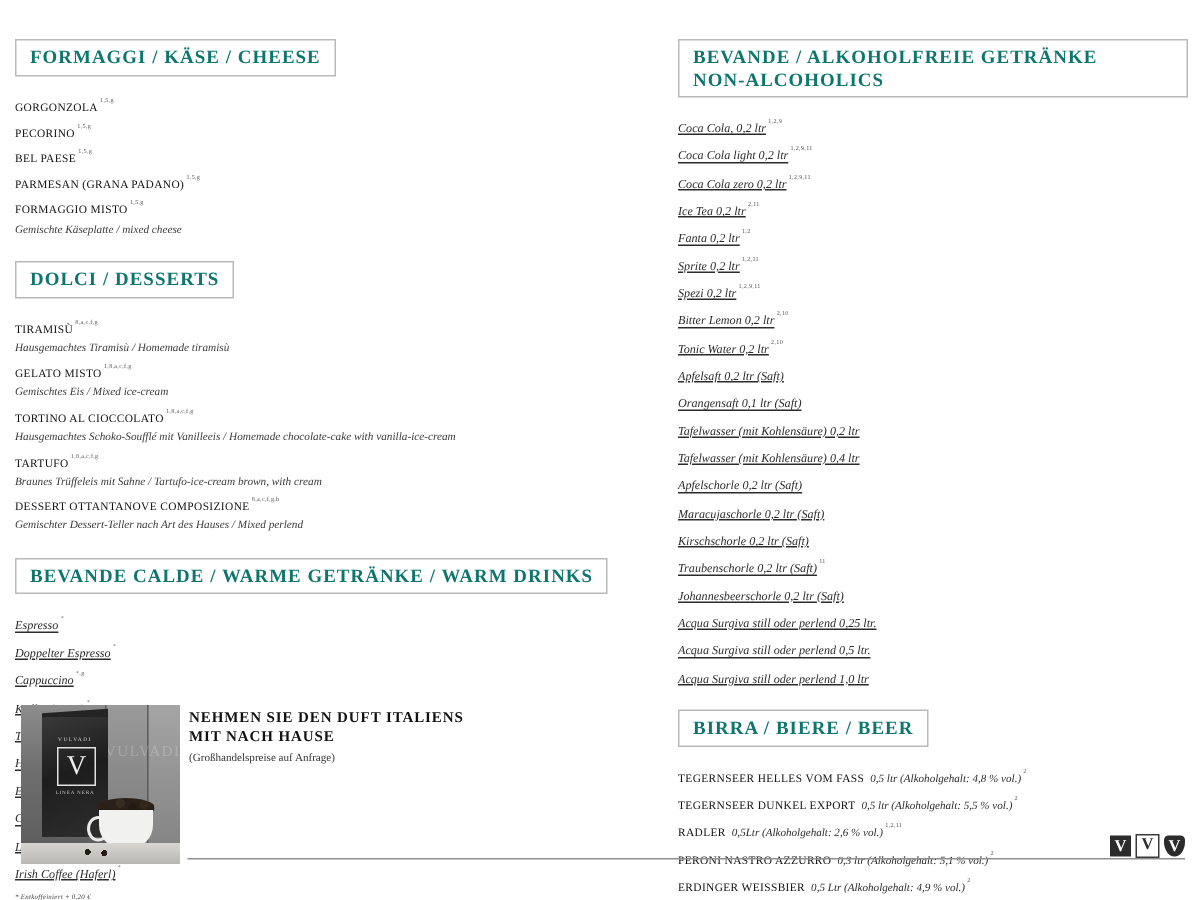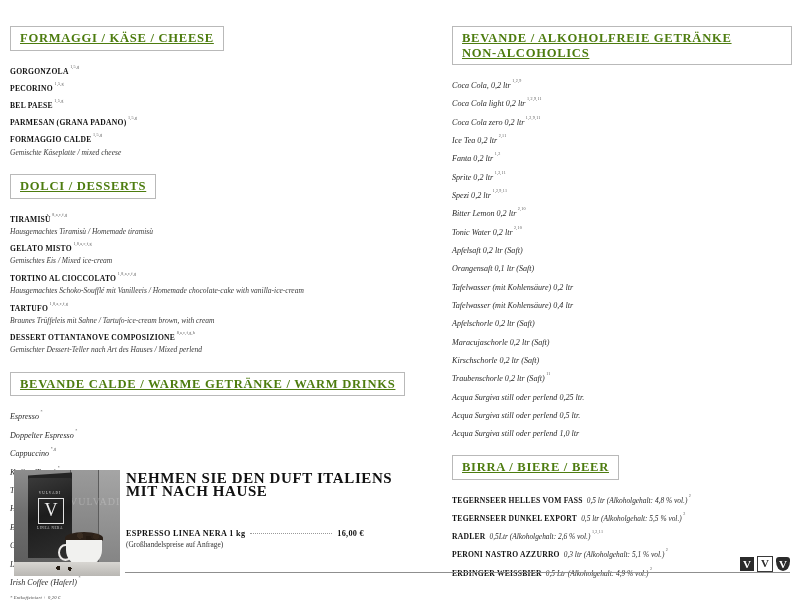--- a/index.html
+++ b/index.html
@@ -38,41 +38,41 @@
     padding: 4px 9px 4px 9px;
     margin: 0 0 10px 0;
     background: #fff;
   }
   .sec-head .ht {
     font-family: "Liberation Serif", "DejaVu Serif", serif;
     font-weight: bold;
     font-size: 12.6px;
     letter-spacing: 0.7px;
     line-height: 14.5px;
-    color: #4d7c0f;
+    color: #0f766e;
     white-space: pre-line;
     display: block;
-    text-decoration: underline;
   }
   .sec-head.wide { display: block; }
   .section { margin-bottom: 14px; }
   .items { margin: 0; padding: 0; }
 
   .item { line-height: 11.4px; margin: 0 0 0.5px 0; }
   .nm-bold {
-    font-weight: bold;
+    font-weight: normal;
     font-size: 7.6px;
     letter-spacing: 0.25px;
     color: #111;
     text-align: center;
   }
   .nm-ital {
     font-style: italic;
     font-size: 8.1px;
     color: #2b2b2b;
+    text-decoration: underline;
   }
   .desc {
     font-style: italic;
     font-size: 7.5px;
     color: #3a3a3a;
     line-height: 11.4px;
     margin: 0 0 1px 0;
   }
   .sup {
     font-size: 4.1px;
@@ -204,21 +204,21 @@
   }
 
   .promo-text {
     position: absolute;
     left: 112px;
     top: 2px;
     width: 290px;
   }
   .promo-title {
     font-weight: bold;
-    font-size: 15px;
+    font-size: 10px;
     letter-spacing: 0.6px;
     line-height: 13px;
     color: #111;
     white-space: pre-line;
   }
   .promo-price-row {
     margin-top: 31px;
     display: flex;
     align-items: baseline;
     width: 238px;
@@ -308,21 +308,21 @@
         <div class="item">
           <span class="nm-bold">PECORINO</span><span class="sup">1,5,g</span>
         </div>
         <div class="item">
           <span class="nm-bold">BEL PAESE</span><span class="sup">1,5,g</span>
         </div>
         <div class="item">
           <span class="nm-bold">PARMESAN (GRANA PADANO)</span><span class="sup">1,5,g</span>
         </div>
         <div class="item">
-          <span class="nm-bold">FORMAGGIO CALDE</span><span class="sup">1,5,g</span>
+          <span class="nm-bold">FORMAGGIO MISTO</span><span class="sup">1,5,g</span>
         </div>
         <div class="desc">Gemischte Käseplatte / mixed cheese</div>
       </div>
     </div>
 
     <div class="section" style="margin-top:16px;">
       <div class="sec-head">
         <span class="ht">DOLCI / DESSERTS</span>
       </div>
       <div class="items">
@@ -388,20 +388,21 @@
         <div class="item"><span class="nm-ital">Bitter Lemon 0,2 ltr</span><span class="sup">2,10</span></div>
         <div class="item"><span class="nm-ital">Tonic Water 0,2 ltr</span><span class="sup">2,10</span></div>
         <div class="item"><span class="nm-ital">Apfelsaft 0,2 ltr (Saft)</span><span class="sup"></span></div>
         <div class="item"><span class="nm-ital">Orangensaft 0,1 ltr (Saft)</span><span class="sup"></span></div>
         <div class="item"><span class="nm-ital">Tafelwasser (mit Kohlensäure) 0,2 ltr</span><span class="sup"></span></div>
         <div class="item"><span class="nm-ital">Tafelwasser (mit Kohlensäure) 0,4 ltr</span><span class="sup"></span></div>
         <div class="item"><span class="nm-ital">Apfelschorle 0,2 ltr (Saft)</span><span class="sup"></span></div>
         <div class="item"><span class="nm-ital">Maracujaschorle 0,2 ltr (Saft)</span><span class="sup"></span></div>
         <div class="item"><span class="nm-ital">Kirschschorle 0,2 ltr (Saft)</span><span class="sup"></span></div>
         <div class="item"><span class="nm-ital">Traubenschorle 0,2 ltr (Saft)</span><span class="sup">11</span></div>
+        <div class="item"><span class="nm-ital">Johannesbeerschorle 0,2 ltr (Saft)</span><span class="sup"></span></div>
         <div class="item"><span class="nm-ital">Acqua Surgiva still oder perlend 0,25 ltr.</span><span class="sup"></span></div>
         <div class="item"><span class="nm-ital">Acqua Surgiva still oder perlend 0,5 ltr.</span><span class="sup"></span></div>
         <div class="item"><span class="nm-ital">Acqua Surgiva still oder perlend 1,0 ltr</span><span class="sup"></span></div>
       </div>
     </div>
 
     <div class="section" style="margin-top:4px;">
       <div class="sec-head">
         <span class="ht">BIRRA / BIERE / BEER</span>
       </div>
@@ -433,25 +434,20 @@
       <div class="ph-beans"></div>
       <div class="ph-cup-handle"></div>
       <div class="ph-cup"></div>
       <div class="ph-table"></div>
       <div class="ph-spill"></div>
     </div>
 
     <div class="promo-text">
       <div class="promo-title">NEHMEN SIE DEN DUFT ITALIENS
 MIT NACH HAUSE</div>
-      <div class="promo-price-row">
-        <span class="pp-name">ESPRESSO LINEA NERA 1 kg</span>
-        <span class="pp-dots"></span>
-        <span class="pp-val">16,00 €</span>
-      </div>
       <div class="pp-note">(Großhandelspreise auf Anfrage)</div>
     </div>
 
   </div>
 
   <div class="bottom-rule"></div>
 
   <div class="logos">
     <div class="logo solid">
         <span>V</span>

